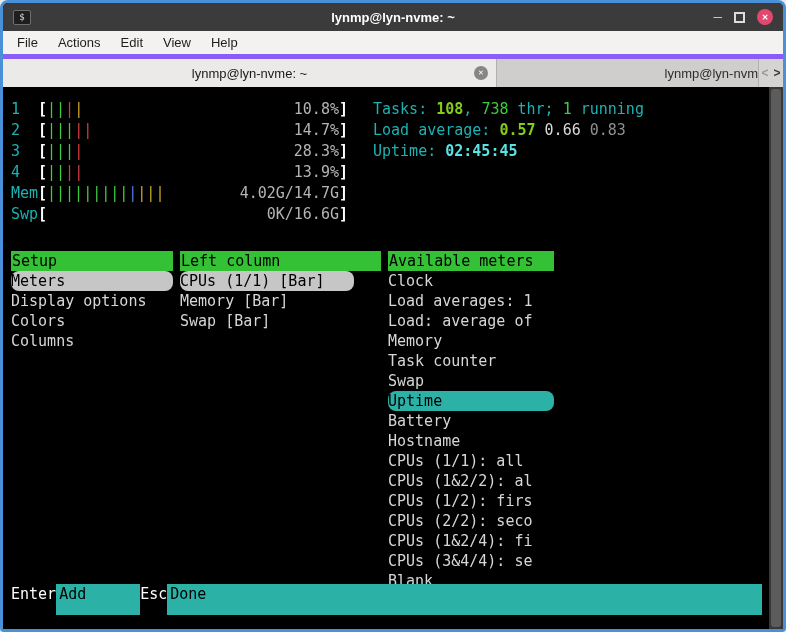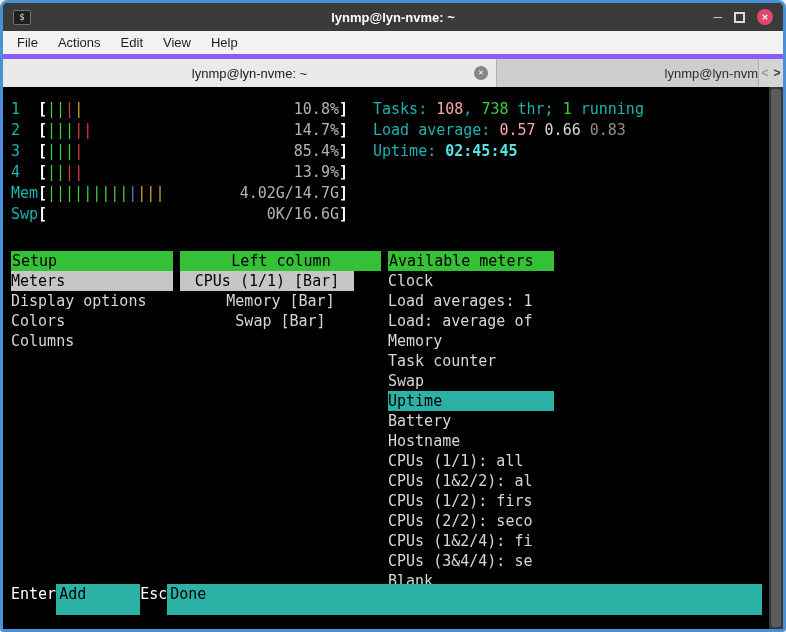--- a/index.html
+++ b/index.html
@@ -115,40 +115,40 @@
   .meter-label { width: 27px; }
   .meter-bracket { color: #ffffff; font-weight: bold; }
   .meter-bars { flex: 1 1 auto; overflow: hidden; white-space: nowrap; }
   .meter-value { color: #b4b4b4; white-space: pre; }
   .info { margin-left: 17px; }
   .info-line { height: 21px; line-height: 21px; white-space: pre; }
 
   .seg-cyan   { color: #1cb2b2; }
   .seg-bcyan  { color: #59e3e3; font-weight: bold; }
   .seg-white  { color: #d8d8d8; }
-  .seg-bwhite { color: #fca5a5; font-weight: normal; }
+  .seg-bwhite { color: #84cc16; font-weight: bold; }
   .seg-green  { color: #3ecb3e; }
   .seg-gray   { color: #8f8f8f; }
   .seg-red    { color: #d23b3b; }
   .seg-orange { color: #c8a225; }
   .seg-blue   { color: #5277de; }
 
   
   .setup { display: flex; gap: 7px; margin-top: 26px; }
   .setup-col { display: flex; flex-direction: column; }
   .setup-col.col1 { width: 162px; }
-  .setup-col.col2 { width: 201px; text-align: center; }
+  .setup-col.col2 { width: 201px; }
   .setup-col.col3 { width: 201px; }
   .setup-col.col4 { width: 166px; }
   .setup-header {
     height: 20px; line-height: 20px;
     background: var(--header-green, #35c135);
     color: #000; padding-left: 1px; white-space: pre;
   }
-  .setup-item { height: 20px; line-height: 20px; color: #d6d6d6; white-space: pre; cursor: default; }
+  .setup-item { height: 20px; line-height: 20px; color: #d6d6d6; white-space: pre; cursor: default; border-radius: 8px; }
   .setup-item.selected { background: var(--selection-gray, #c6c6c6); color: #000; }
   .setup-item.active   { background: var(--selection-cyan, #2cb1a6); color: #000; }
   .setup-col.col2 .setup-item.selected,
   .setup-col.col3 .setup-item.selected { width: 174px; }
 
   
   .fnbar {
     position: absolute; left: 8px; right: 21px; bottom: 14px;
     height: 31px; line-height: 20px; display: flex; justify-content: space-between;
   }
@@ -190,21 +190,21 @@
     </div>
     <span class="tab-scroll left">&lt;</span>
     <span class="tab-scroll right">&gt;</span>
   </div>
 
   <div class="terminal">
     <div class="htop-top">
       <div class="meters">
           <div class="meter-row"><span class="meter-label seg-cyan">1</span><span class="meter-bracket">[</span><span class="meter-bars"><span class="seg-green">|</span><span class="seg-green">|</span><span class="seg-red">|</span><span class="seg-orange">|</span></span><span class="meter-value">10.8%</span><span class="meter-bracket">]</span></div>
           <div class="meter-row"><span class="meter-label seg-cyan">2</span><span class="meter-bracket">[</span><span class="meter-bars"><span class="seg-green">|</span><span class="seg-green">|</span><span class="seg-green">|</span><span class="seg-red">|</span><span class="seg-red">|</span></span><span class="meter-value">14.7%</span><span class="meter-bracket">]</span></div>
-          <div class="meter-row"><span class="meter-label seg-cyan">3</span><span class="meter-bracket">[</span><span class="meter-bars"><span class="seg-green">|</span><span class="seg-green">|</span><span class="seg-green">|</span><span class="seg-red">|</span></span><span class="meter-value">85.4%</span><span class="meter-bracket">]</span></div>
+          <div class="meter-row"><span class="meter-label seg-cyan">3</span><span class="meter-bracket">[</span><span class="meter-bars"><span class="seg-green">|</span><span class="seg-green">|</span><span class="seg-green">|</span><span class="seg-red">|</span></span><span class="meter-value">28.3%</span><span class="meter-bracket">]</span></div>
           <div class="meter-row"><span class="meter-label seg-cyan">4</span><span class="meter-bracket">[</span><span class="meter-bars"><span class="seg-green">|</span><span class="seg-green">|</span><span class="seg-red">|</span><span class="seg-red">|</span></span><span class="meter-value">13.9%</span><span class="meter-bracket">]</span></div>
           <div class="meter-row"><span class="meter-label seg-cyan">Mem</span><span class="meter-bracket">[</span><span class="meter-bars"><span class="seg-green">|||||||||</span><span class="seg-blue">|</span><span class="seg-orange">|||</span></span><span class="meter-value">4.02G/14.7G</span><span class="meter-bracket">]</span></div>
           <div class="meter-row"><span class="meter-label seg-cyan">Swp</span><span class="meter-bracket">[</span><span class="meter-bars"></span><span class="meter-value">0K/16.6G</span><span class="meter-bracket">]</span></div>
         </div>
       <div class="info">
           <div class="info-line"><span class="seg-cyan">Tasks: </span><span class="seg-bwhite">108</span><span class="seg-cyan">, </span><span class="seg-green">738</span><span class="seg-cyan"> thr</span><span class="seg-cyan">; </span><span class="seg-green">1</span><span class="seg-cyan"> running</span></div>
           <div class="info-line"><span class="seg-cyan">Load average: </span><span class="seg-bwhite">0.57 </span><span class="seg-white">0.66 </span><span class="seg-gray">0.83</span></div>
           <div class="info-line"><span class="seg-cyan">Uptime: </span><span class="seg-bcyan">02:45:45</span></div>
         </div>
     </div>

